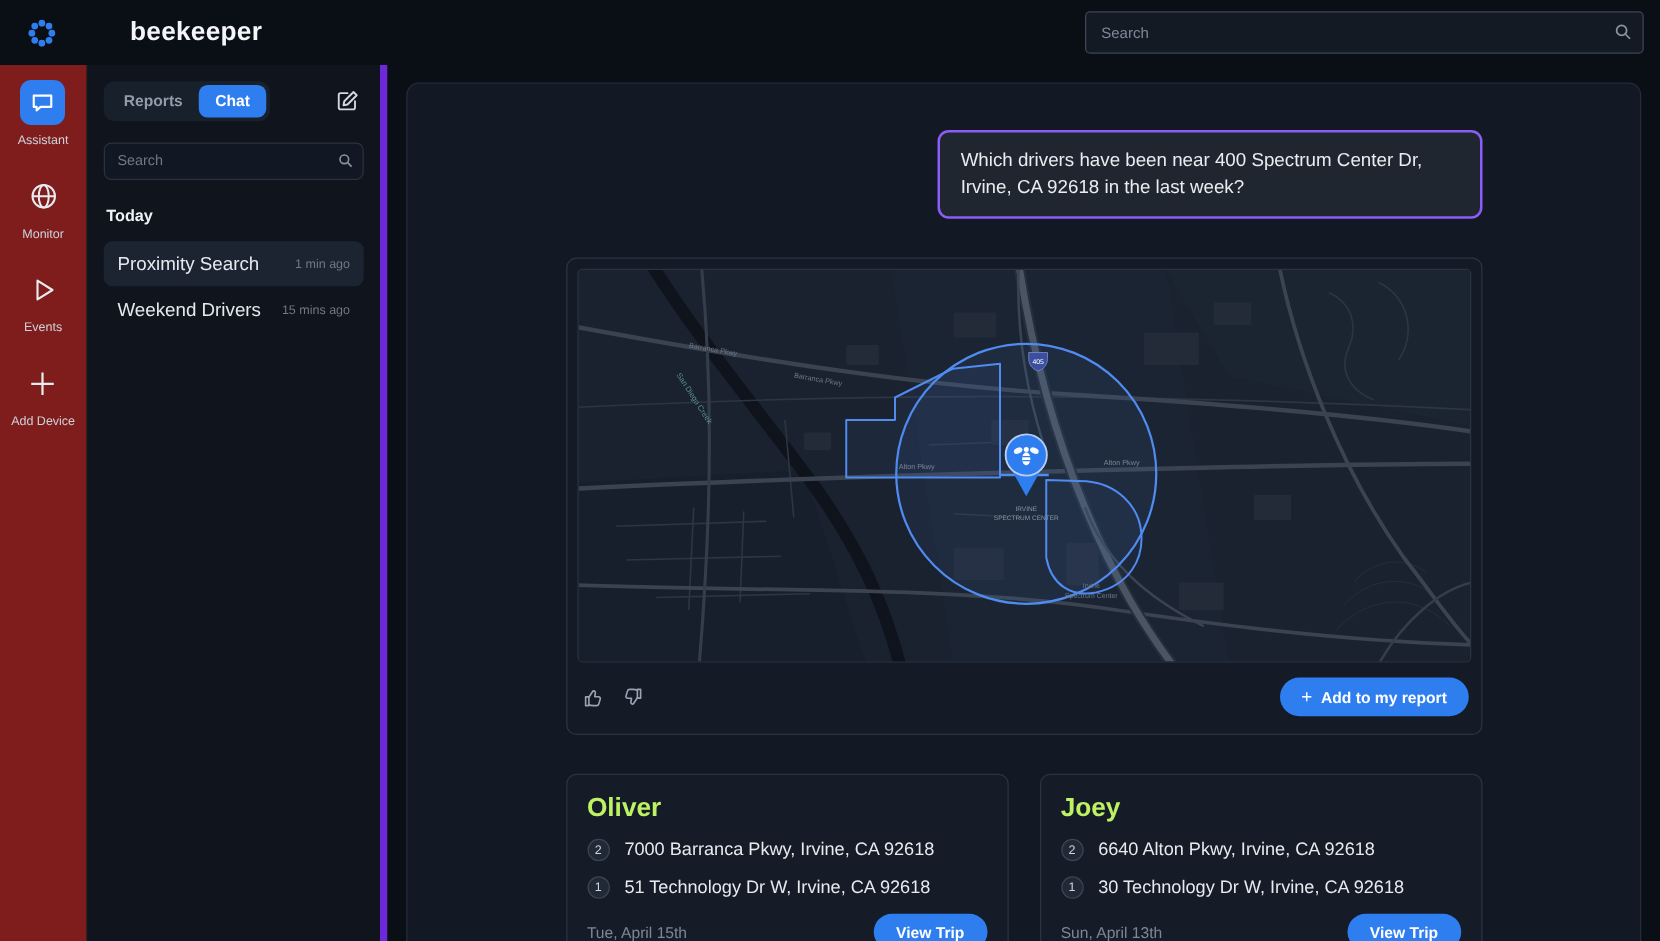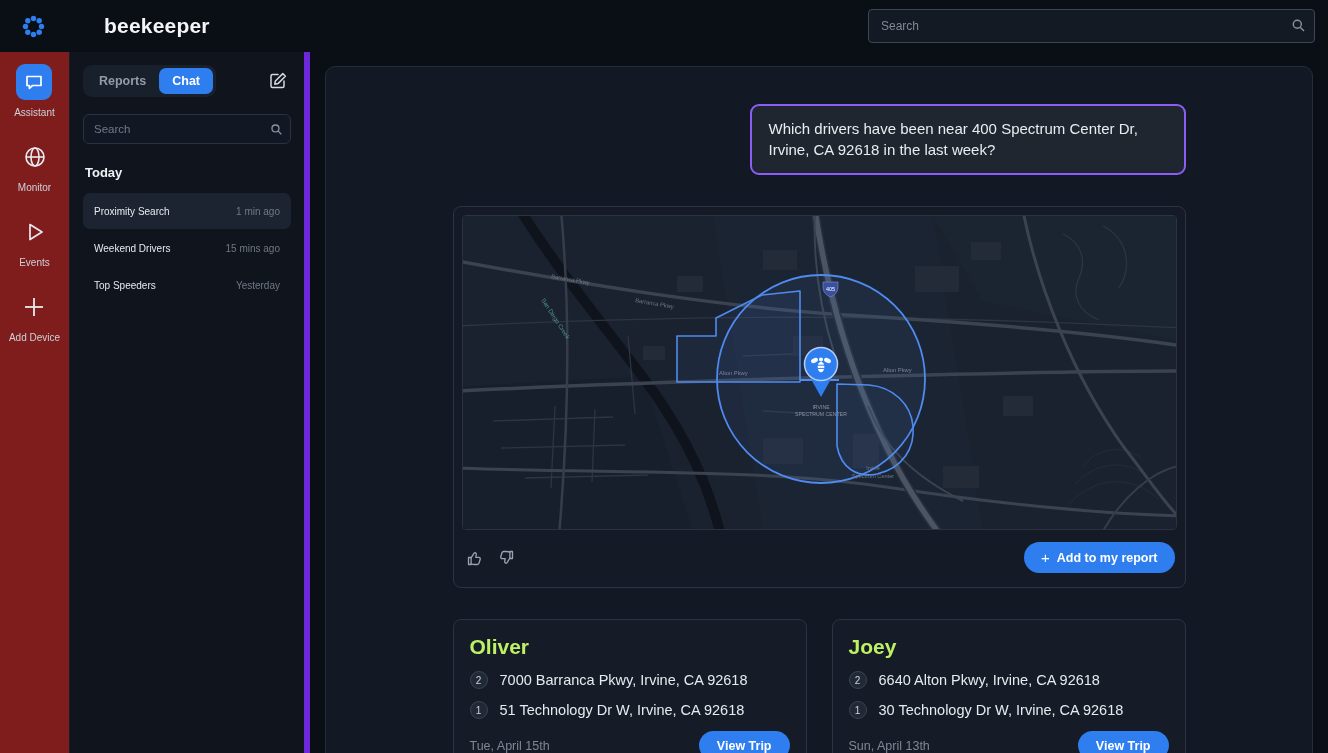--- a/index.html
+++ b/index.html
@@ -40,21 +40,21 @@
     width:100%; height:30px; background:#121823; border:1px solid #2a3240; border-radius:6px;
     color:#cfd6e0; font-size:11.5px; padding:0 28px 0 10px; outline:none; font-family:inherit;
   }
   .side-search input::placeholder { color:#6f7988; }
   .side-search .search-glyph { right:8px; top:8px; }
   .section-title { margin-top:21px; font-size:13px; font-weight:700; color:#eef1f5; padding-left:2px; }
   .hist { margin-top:13px; }
   .hist-row { display:flex; justify-content:space-between; align-items:center; height:36px;
               padding:0 11px; border-radius:7px; cursor:pointer; margin-bottom:1px; }
   .hist-row.selected { background:#1c2432; }
-  .hist-title { font-size:10px; color:#e6eaef; }
+  .hist-title { font-size:15px; color:#e6eaef; }
   .hist-time { font-size:10px; color:#6f7885; }
   
   .main { flex:1; position:relative; background:#0a0f16; }
   .main-panel { position:absolute; top:14px; left:15px; right:15px; bottom:-30px;
                 background:#131924; border:1px solid #242c3a; border-radius:10px; overflow:hidden; }
   .content { width:733px; margin:0 auto; display:flex; flex-direction:column; }
   .bubble { align-self:flex-end; margin-top:37px; width:436px; background:#1f2630;
             border:2px solid #8b5cf6; border-radius:9px; padding:13px 17px;
             font-size:15px; line-height:1.38; color:#e9ecf0; }
   
@@ -176,24 +176,20 @@
     </div>
     <div class="section-title">Today</div>
     <div class="hist">
       <div class="hist-row selected">
         <span class="hist-title">Proximity Search</span>
         <span class="hist-time">1 min ago</span>
       </div>
       <div class="hist-row">
         <span class="hist-title">Weekend Drivers</span>
         <span class="hist-time">15 mins ago</span>
-      </div>
-      <div class="hist-row">
-        <span class="hist-title">Top Speeders</span>
-        <span class="hist-time">Yesterday</span>
       </div>
     </div>
   </div>
 
   <div class="main">
     <div class="main-panel">
       <div class="content">
 
         <div class="bubble">Which drivers have been near 400 Spectrum Center Dr, Irvine, CA 92618 in the last week?</div>
 

